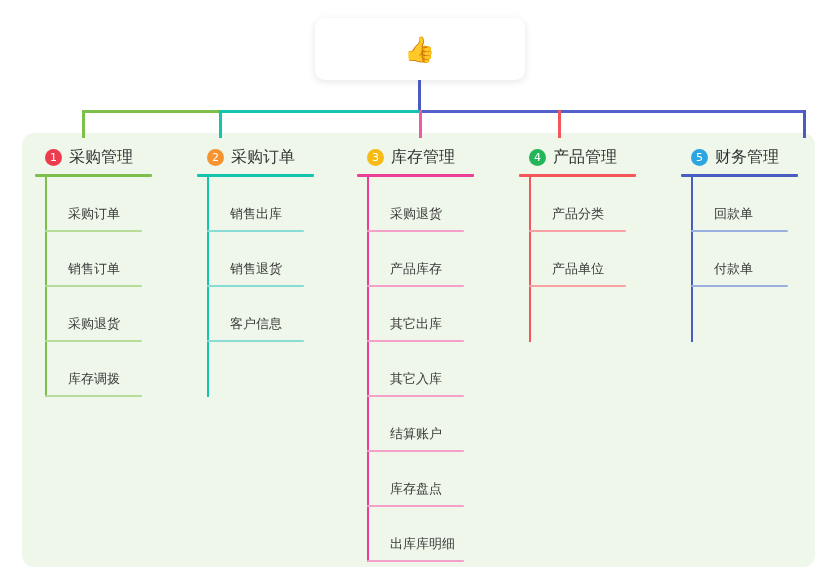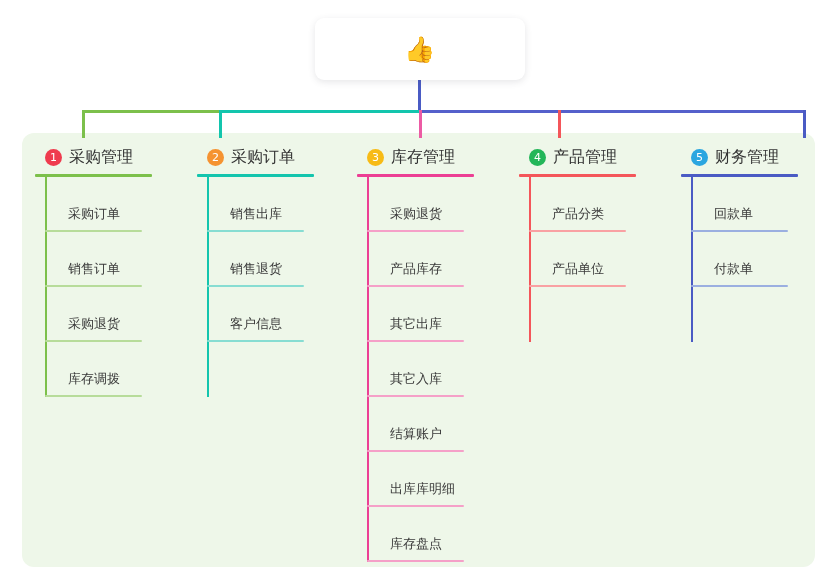--- a/index.html
+++ b/index.html
@@ -261,25 +261,25 @@
       </div>
       <div class="leaf">
         <span class="leaf-label">其它入库</span>
         <span class="leaf-rule" style="background: rgb(245, 160, 200);"></span>
       </div>
       <div class="leaf">
         <span class="leaf-label">结算账户</span>
         <span class="leaf-rule" style="background: rgb(245, 160, 200);"></span>
       </div>
       <div class="leaf">
+        <span class="leaf-label">库存盘点</span>
+        <span class="leaf-rule" style="background: rgb(245, 160, 200);"></span>
+      </div>
+      <div class="leaf">
         <span class="leaf-label">出库库明细</span>
-        <span class="leaf-rule" style="background: rgb(245, 160, 200);"></span>
-      </div>
-      <div class="leaf">
-        <span class="leaf-label">库存盘点</span>
         <span class="leaf-rule" style="background: rgb(245, 160, 200);"></span>
       </div>
     </div>
 </div>
 
 <div class="branch" id="branch-3">
   <div class="branch-header">
     <span class="badge" style="background: rgb(35, 182, 89);">4</span>
     <span class="branch-title">产品管理</span>
   </div>

